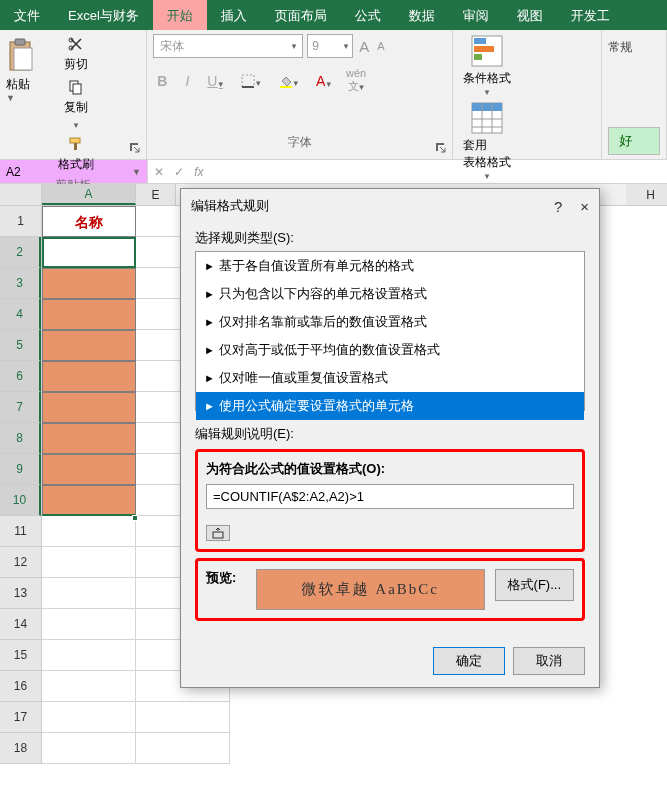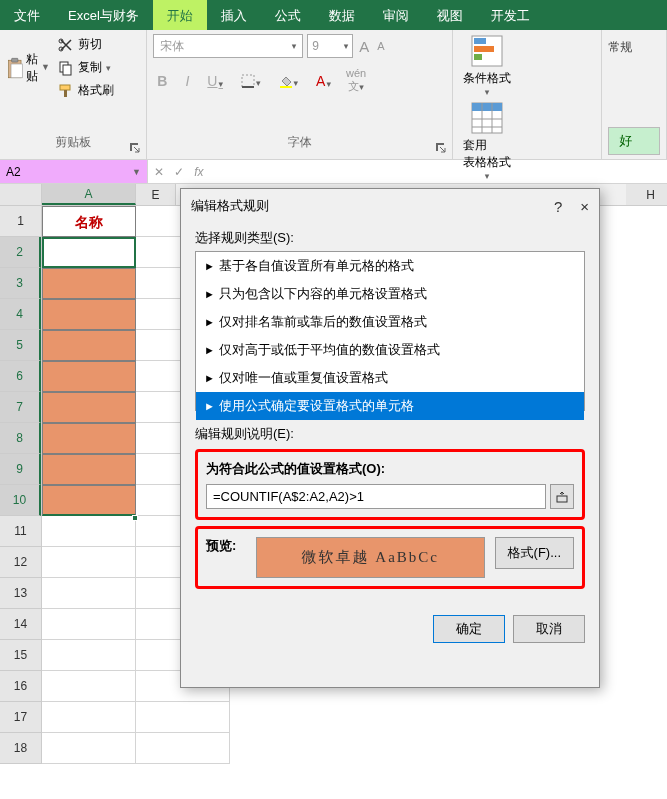--- a/index.html
+++ b/index.html
@@ -1,37 +1,37 @@
 <!DOCTYPE html>
 <html><head>
 <meta charset="utf-8">
 <style>
   * { box-sizing: border-box; margin: 0; padding: 0; }
   body { font-family: "Microsoft YaHei", "SimSun", sans-serif; font-size: 12px; background: #fff; width: 667px; height: 799px; overflow: hidden; position: relative; }
 
   
   .ribbon-tabs { background: #217346; display: flex; height: 30px; }
   .ribbon-tab { color: #fff; padding: 7px 14px; font-size: 13px; cursor: pointer; }
-  .ribbon-tab.active { background: #bef264; color: #217346; }
+  .ribbon-tab.active { background: #fca5a5; color: #217346; }
 
   
   .ribbon { background: #f1f1f1; height: 130px; display: flex; border-bottom: 1px solid #d4d4d4; }
   .ribbon-group { border-right: 1px solid #d4d4d4; padding: 4px 6px; display: flex; flex-direction: column; justify-content: space-between; position: relative; }
   .group-label { text-align: center; font-size: 12px; color: #666; padding: 4px 0; }
   .group-corner { position: absolute; bottom: 4px; right: 4px; width: 14px; height: 14px; cursor: pointer; }
   .group-corner svg { width: 14px; height: 14px; }
 
   .clipboard-group { width: 148px; }
   .clipboard-top { display: flex; gap: 8px; }
-  .paste-btn { display: flex; flex-direction: row; align-items: center; width: 44px; cursor: pointer; }
+  .paste-btn { display: flex; flex-direction: column; align-items: flex-start; width: 44px; cursor: pointer; }
   .paste-icon { width: 32px; height: 36px; margin-top: 4px; }
   .paste-label { font-size: 12px; margin-top: 2px; }
   .paste-arrow { font-size: 9px; color: #666; }
   .clip-small { display: flex; flex-direction: column; gap: 6px; margin-top: 2px; }
-  .clip-item { display: flex; align-items: center; gap: 4px; cursor: pointer; font-size: 12px; }
+  .clip-item { display: flex; align-items: center; gap: 4px; cursor: pointer; font-size: 12px; flex-direction: column; }
   .clip-icon { width: 16px; height: 16px; display: inline-flex; }
 
   .font-group { width: 307px; }
   .font-row1 { display: flex; gap: 4px; align-items: center; margin-bottom: 8px; }
   .font-name { border: 1px solid #ababab; background: #fff; width: 150px; height: 24px; padding: 2px 6px; display: flex; align-items: center; justify-content: space-between; color: #999; }
   .font-size { border: 1px solid #ababab; background: #fff; width: 46px; height: 24px; padding: 2px 4px; display: flex; align-items: center; justify-content: space-between; color: #999;}
   .aa-big, .aa-small { color: #999; cursor: pointer; padding: 2px; }
   .font-row2 { display: flex; gap: 10px; align-items: center; }
   .font-btn { color: #aaa; padding: 2px 4px; cursor: pointer; font-size: 14px; display: inline-flex; align-items: flex-end; gap: 1px;}
   .wen-btn { border: 1px solid transparent; text-align: center; font-size: 11px; color: #999; cursor: pointer; }
@@ -78,41 +78,42 @@
   .dlg-close, .dlg-help { cursor: pointer; font-size: 15px; color: #333; }
   .dlg-body { padding: 6px 14px 10px 14px; }
   .dlg-label { font-size: 13px; margin-bottom: 4px; }
   .rule-list { background: #fff; border: 1px solid #999; height: 160px; }
   .rule-item { padding: 5px 8px; font-size: 13px; display: flex; align-items: center; gap: 4px; cursor: pointer; }
   .rule-item.selected { background: #0078d7; color: #fff; }
   .rule-arrow { font-size: 11px; }
 
   .highlight-red { border: 3px solid #ff0000; border-radius: 4px; padding: 8px; margin: 6px 0; }
   .formula-label { font-size: 13px; font-weight: bold; margin-bottom: 6px; }
-  .formula-input-wrap { display: flex; gap: 4px; }
+  .formula-input-wrap { display: flex; gap: 16px; flex-direction: column; }
   .formula-input { flex: 1; border: 1px solid #999; background: #fff; padding: 4px 6px; font-size: 13px; font-family: "Segoe UI", Arial;}
   .range-btn { width: 24px; border: 1px solid #999; background: #e1e1e1; display: flex; align-items: center; justify-content: center; cursor: pointer; }
   .preview-row { display: flex; align-items: flex-start; gap: 10px; }
   .preview-label { font-size: 13px; font-weight: bold; width: 40px; }
   .preview-box { flex: 1; background: #e8956b; border: 1px solid #999; text-align: center; padding: 10px 0; font-size: 15px; color: #333; font-family: "SimSun"; letter-spacing: 2px;}
   .format-btn { border: 1px solid #999; background: #e1e1e1; padding: 6px 12px; cursor: pointer; font-size: 13px; }
   .dlg-buttons { display: flex; justify-content: flex-end; gap: 8px; padding: 10px 14px; }
   .dlg-btn { border: 1px solid #999; background: #e1e1e1; padding: 4px 22px; cursor: pointer; font-size: 13px; }
   .dlg-btn.primary { border: 1px solid #0078d7; text-align: right; }
 
   .dd-arrow{font-size:9px;color:#666;}
 </style>
 </head>
 <body>
 
 <div class="ribbon-tabs">
   <div class="ribbon-tab">文件</div>
   <div class="ribbon-tab">Excel与财务</div>
   <div class="ribbon-tab active">开始</div>
   <div class="ribbon-tab">插入</div>
+  <div class="ribbon-tab">页面布局</div>
   <div class="ribbon-tab">公式</div>
   <div class="ribbon-tab">数据</div>
   <div class="ribbon-tab">审阅</div>
   <div class="ribbon-tab">视图</div>
   <div class="ribbon-tab">开发工</div>
 </div>
 
 <div class="ribbon">
 
   <div class="ribbon-group clipboard-group">

